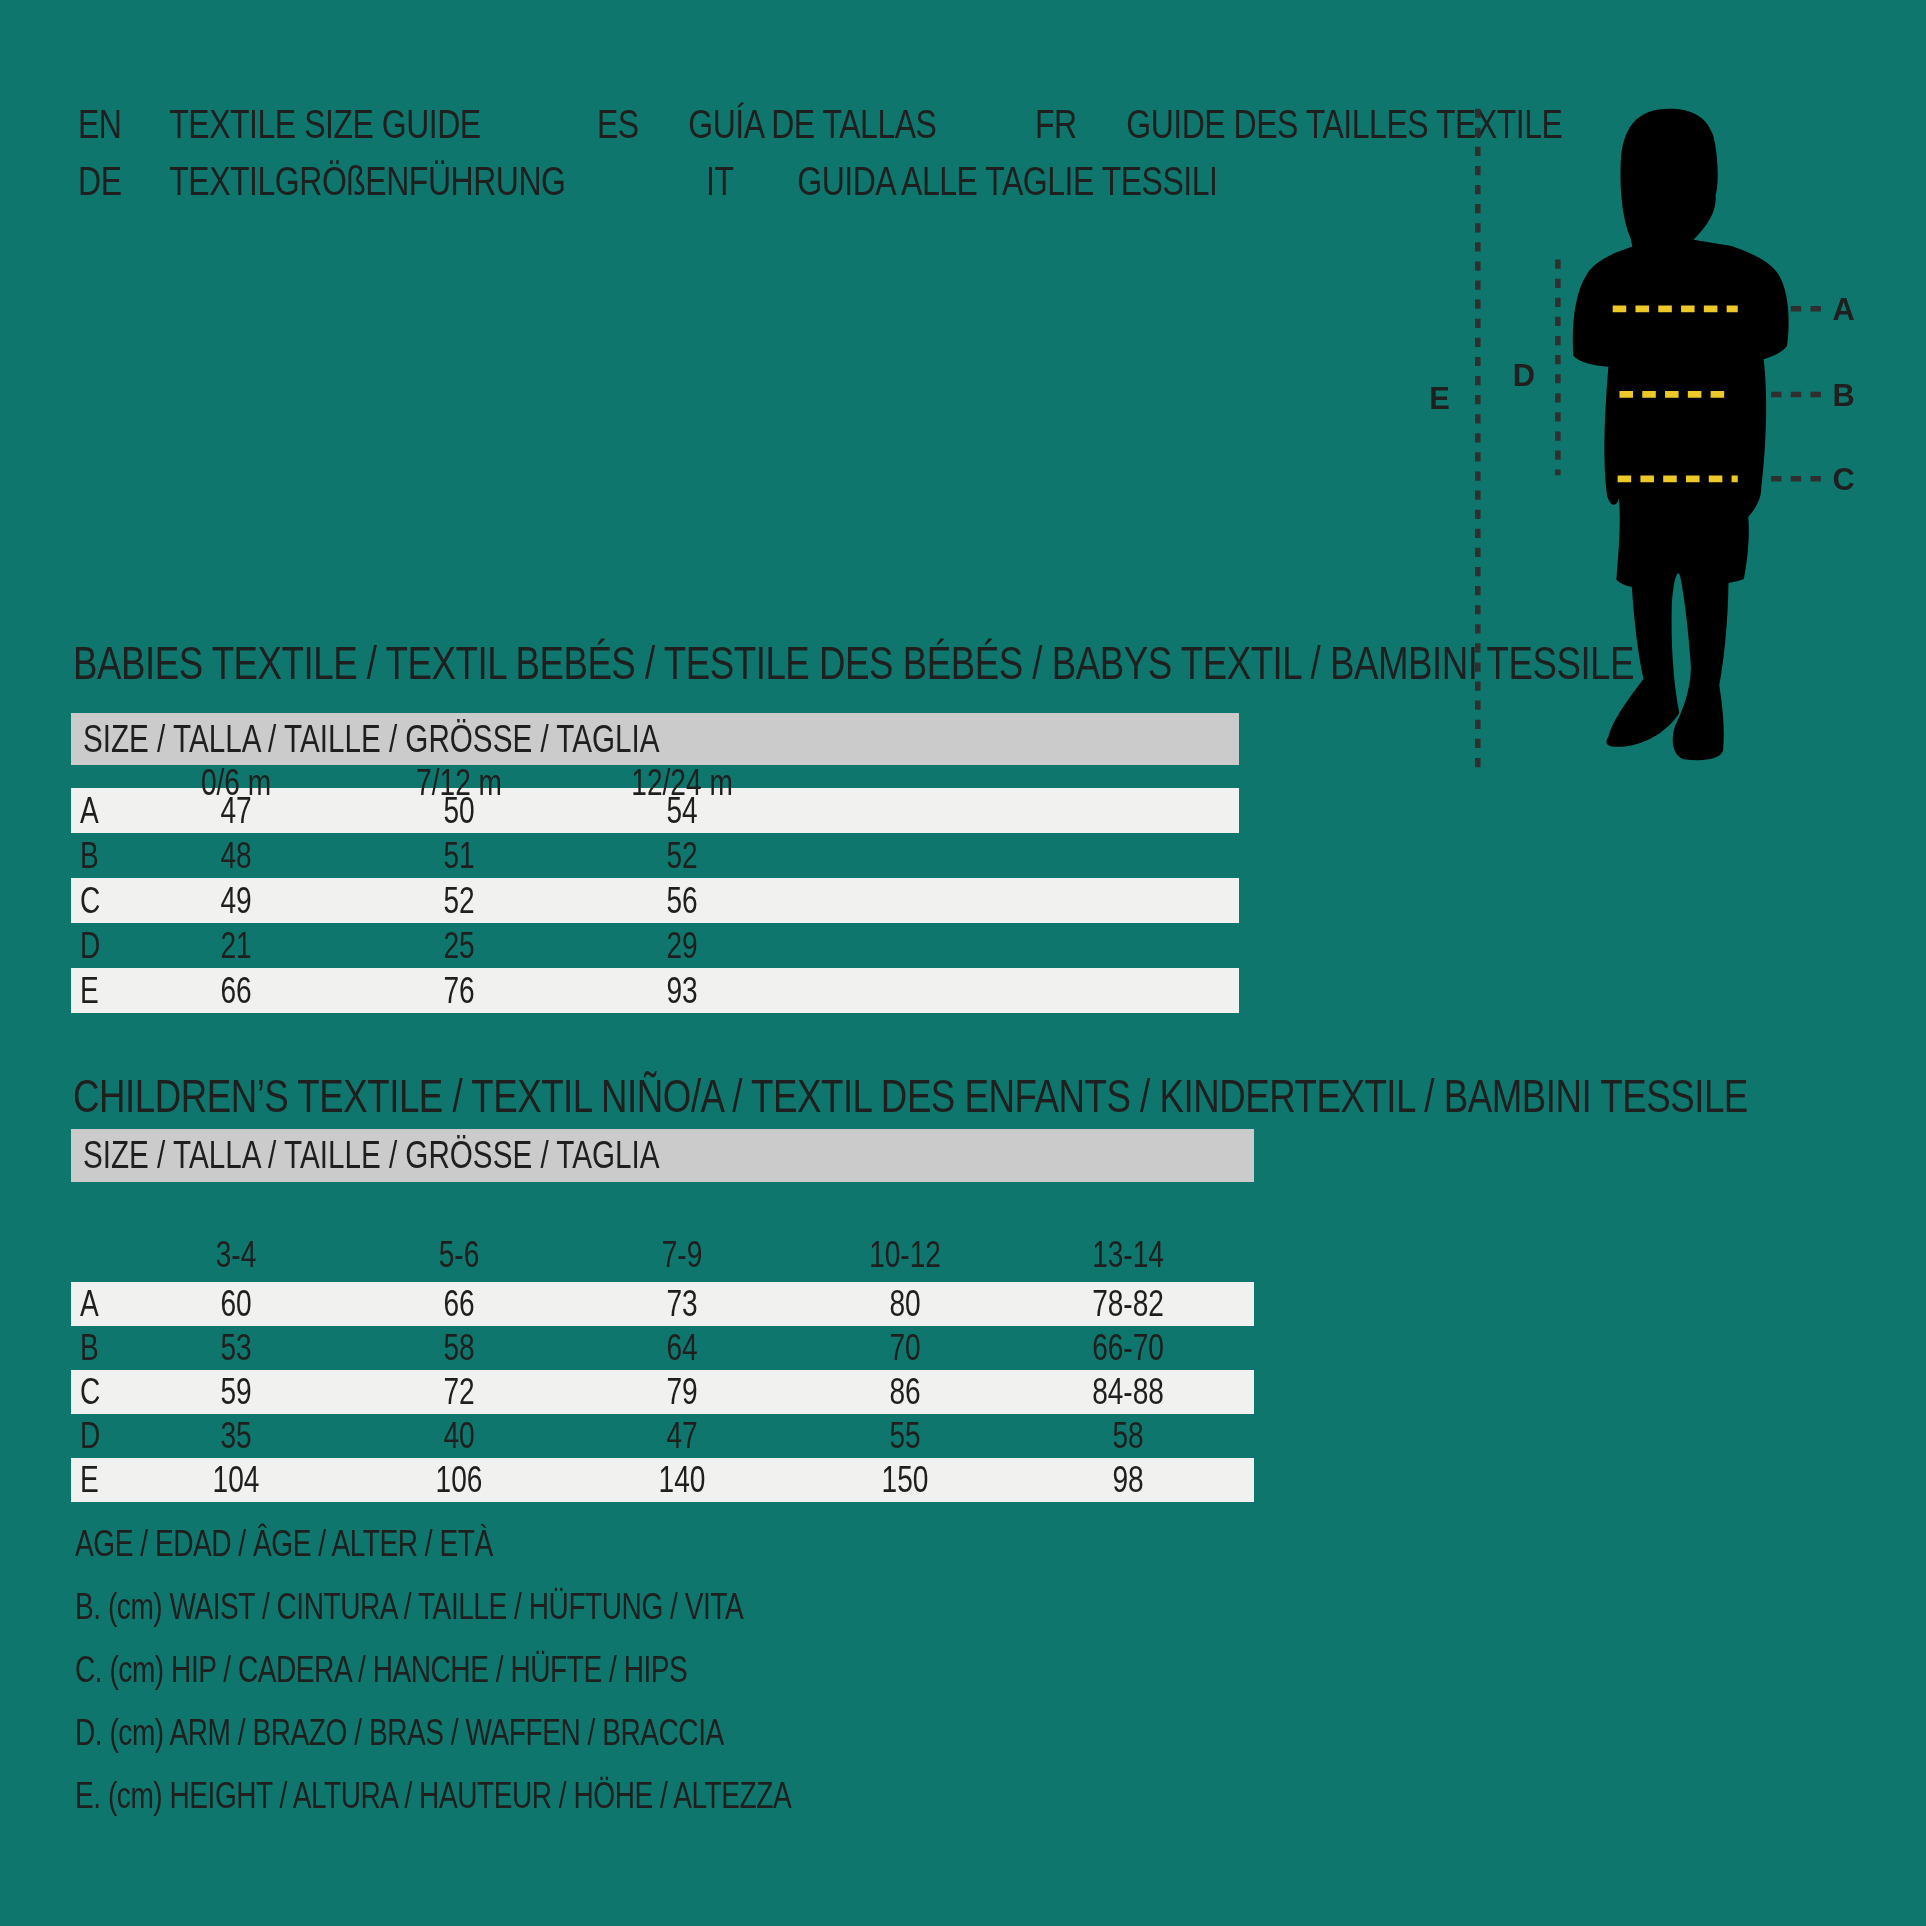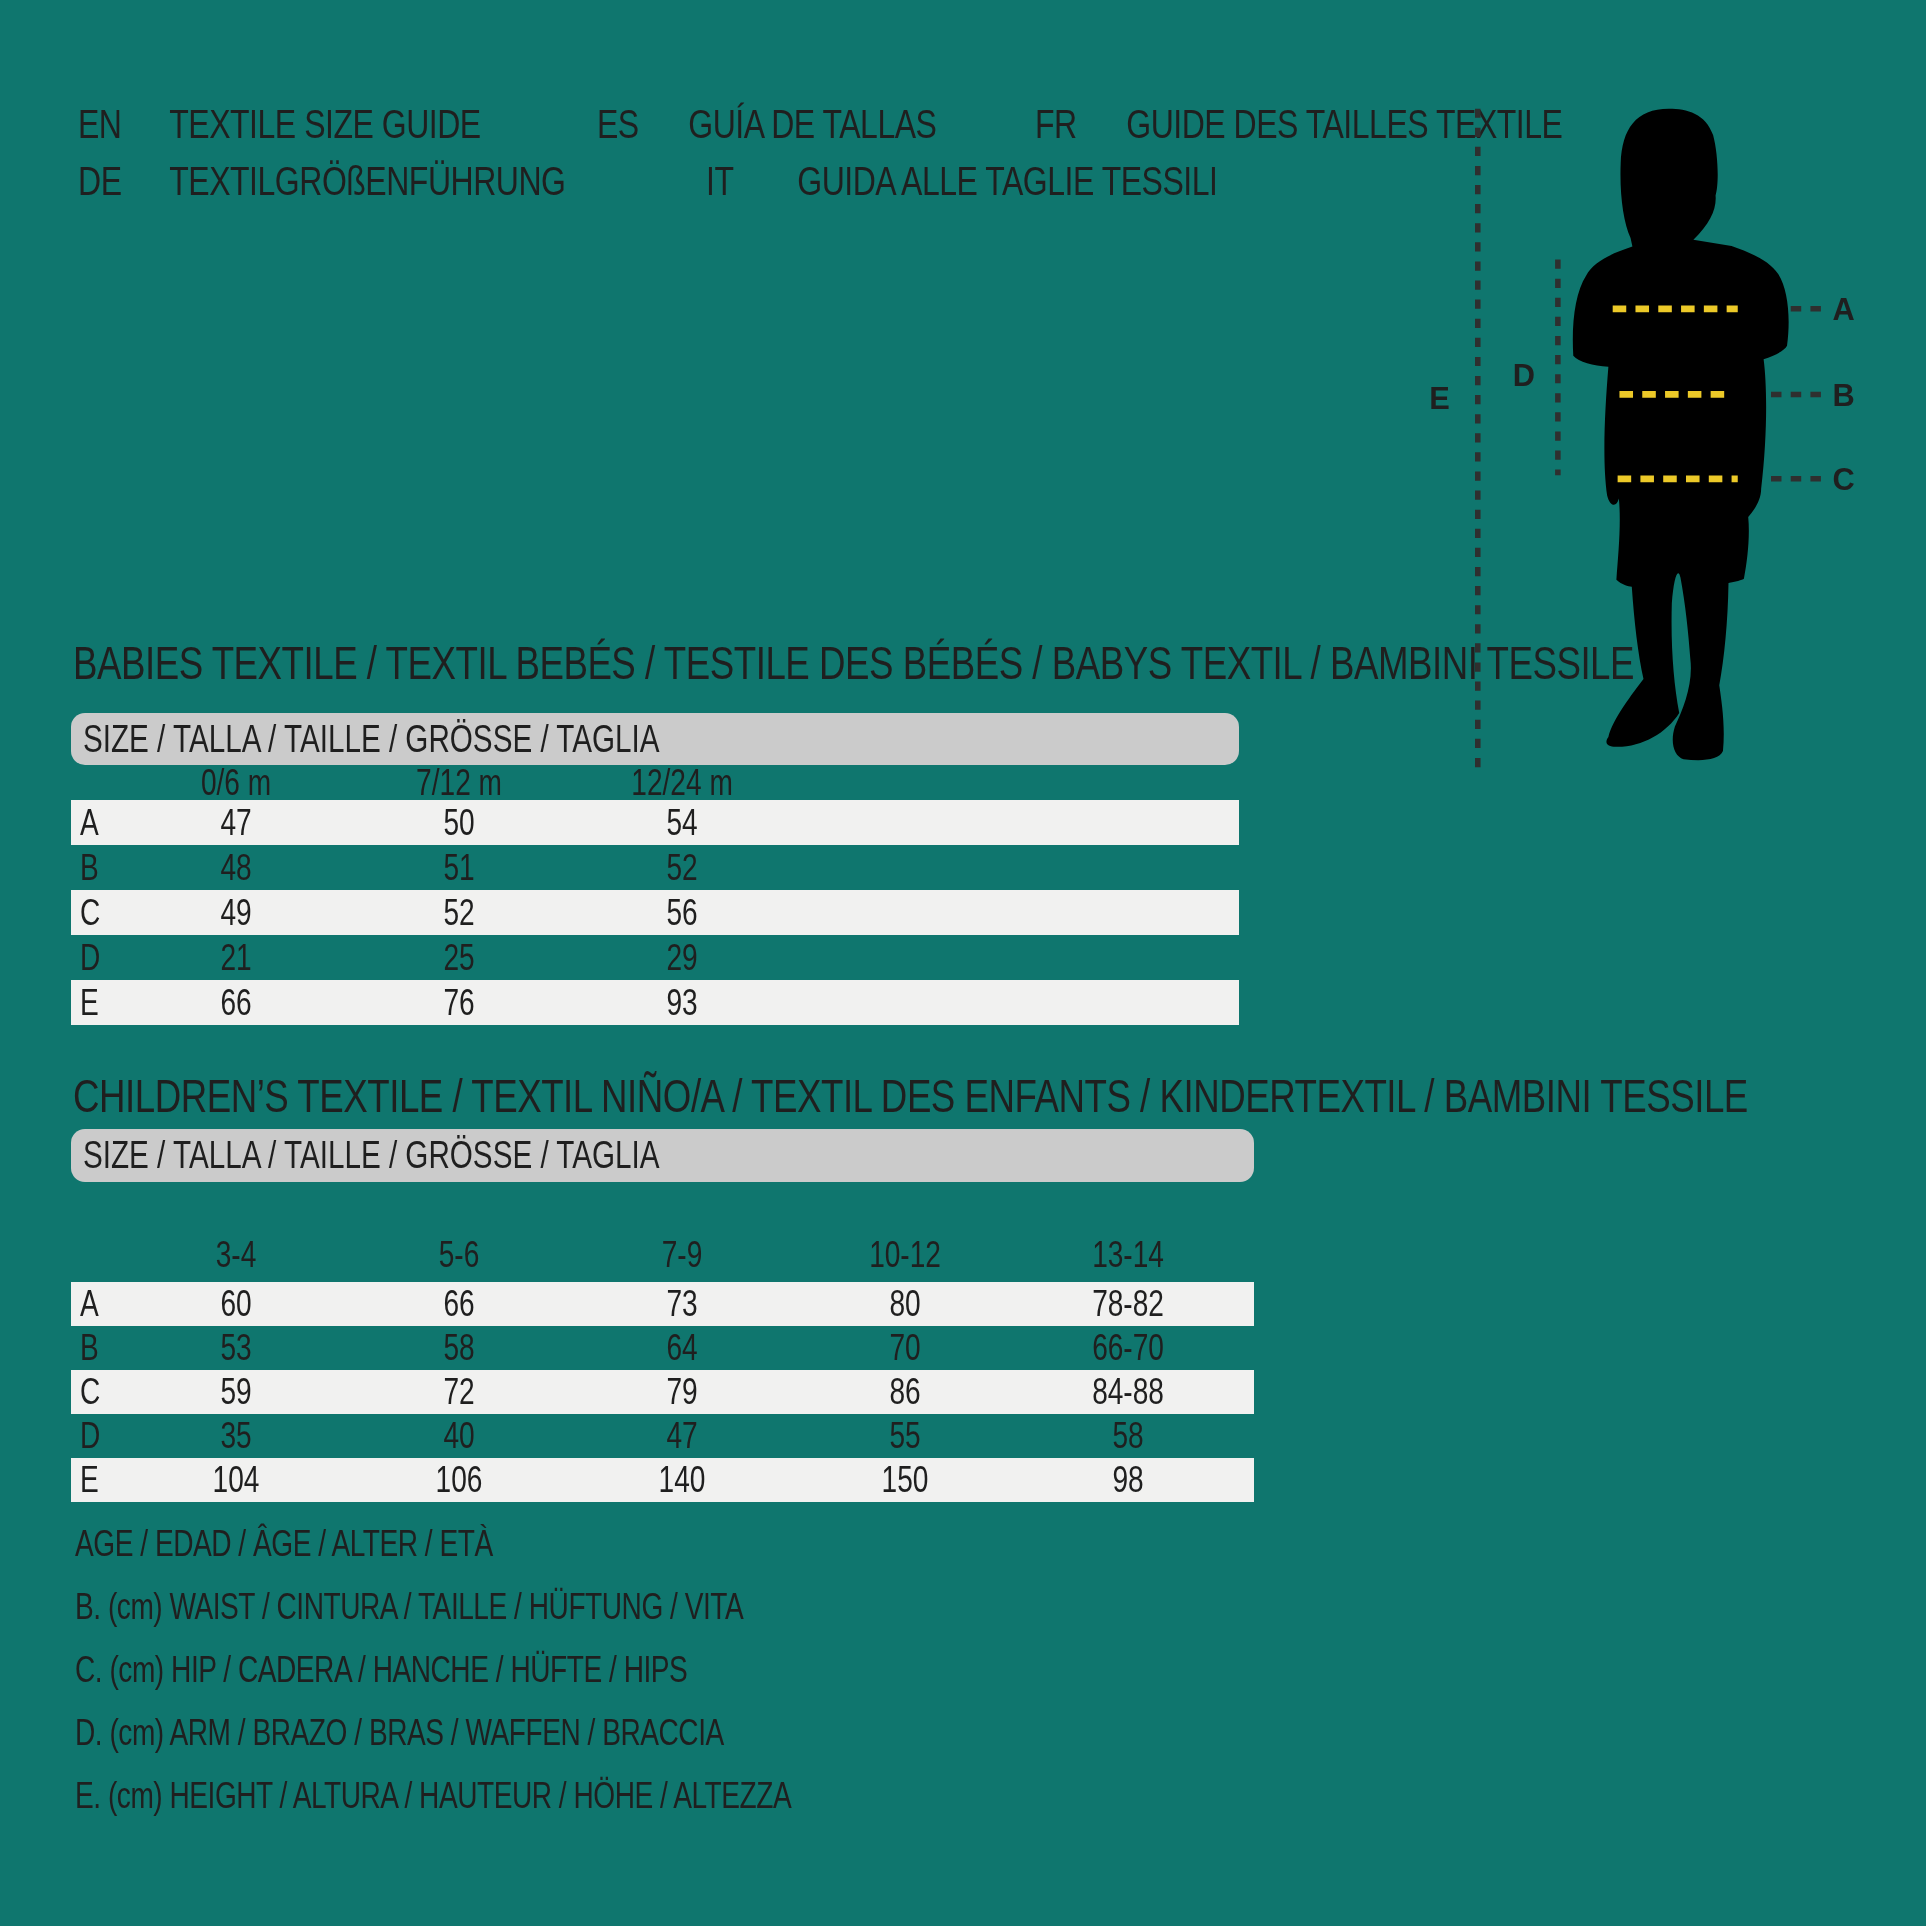--- a/index.html
+++ b/index.html
@@ -25,26 +25,26 @@
 
   
   .section-title{position:absolute;left:73px;font-size:47px;font-weight:500;letter-spacing:-0.6px;line-height:41px;}
   .babies-title{top:642px;}
   .children-title{top:1075px;}
 
   
   .sizetable{position:absolute;left:71px;}
   .babies-table{top:713px;width:1168px;}
   .children-table{top:1129px;width:1183px;}
-  .sizebar{background:#cbcbcb;height:52px;line-height:52px;font-size:38px;font-weight:500;padding-left:12.3px;border-radius:14px;}
+  .sizebar{background:#cbcbcb;height:52px;line-height:52px;font-size:38px;font-weight:500;padding-left:12.3px;}
   .children-table .sizebar{height:53px;line-height:53px;}
   .trow{display:grid;align-items:center;}
   .babies-table .trow{grid-template-columns:54px 223px 223px 223px;}
   .children-table .trow{grid-template-columns:54px 223px 223px 223px 223px 223px;}
-  .colhead-row{height:35px;}
+  .colhead-row{height:23px;}
   .children-table .colhead-row{height:55px;margin-top:45px;}
   .data-row{height:45px;}
   .children-table .data-row{height:44px;}
   .row-alt{background:#f1f1f0;}
   .cell{font-size:36px;line-height:1;}
   .cell-label{padding-left:9.2px;text-align:left;}
   .cell-num{text-align:center;}
 
   
   .legend{position:absolute;left:75px;top:1512px;}

